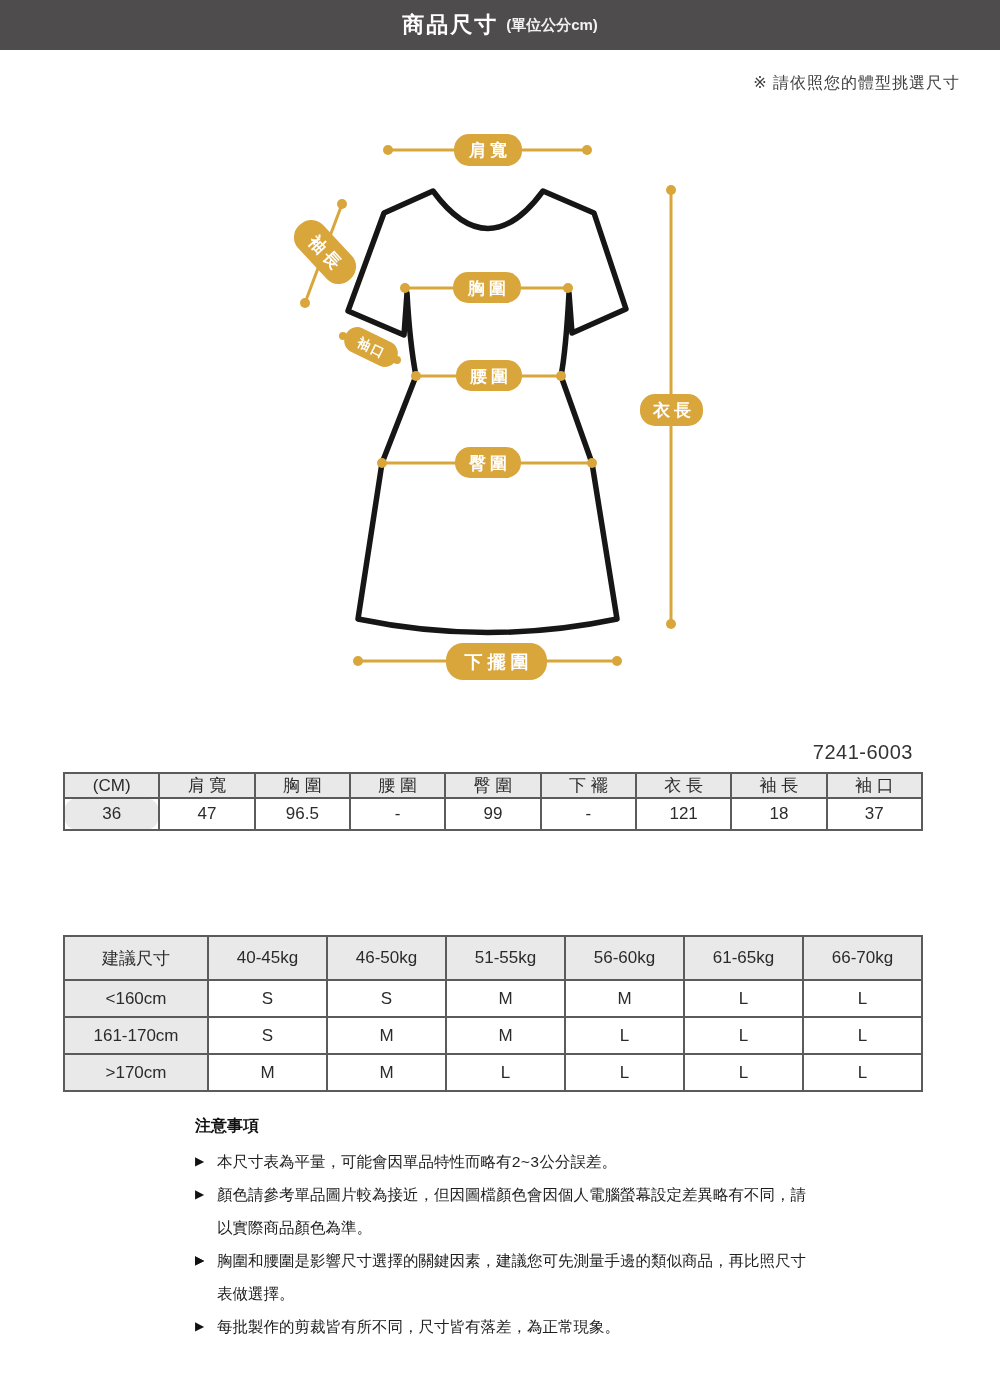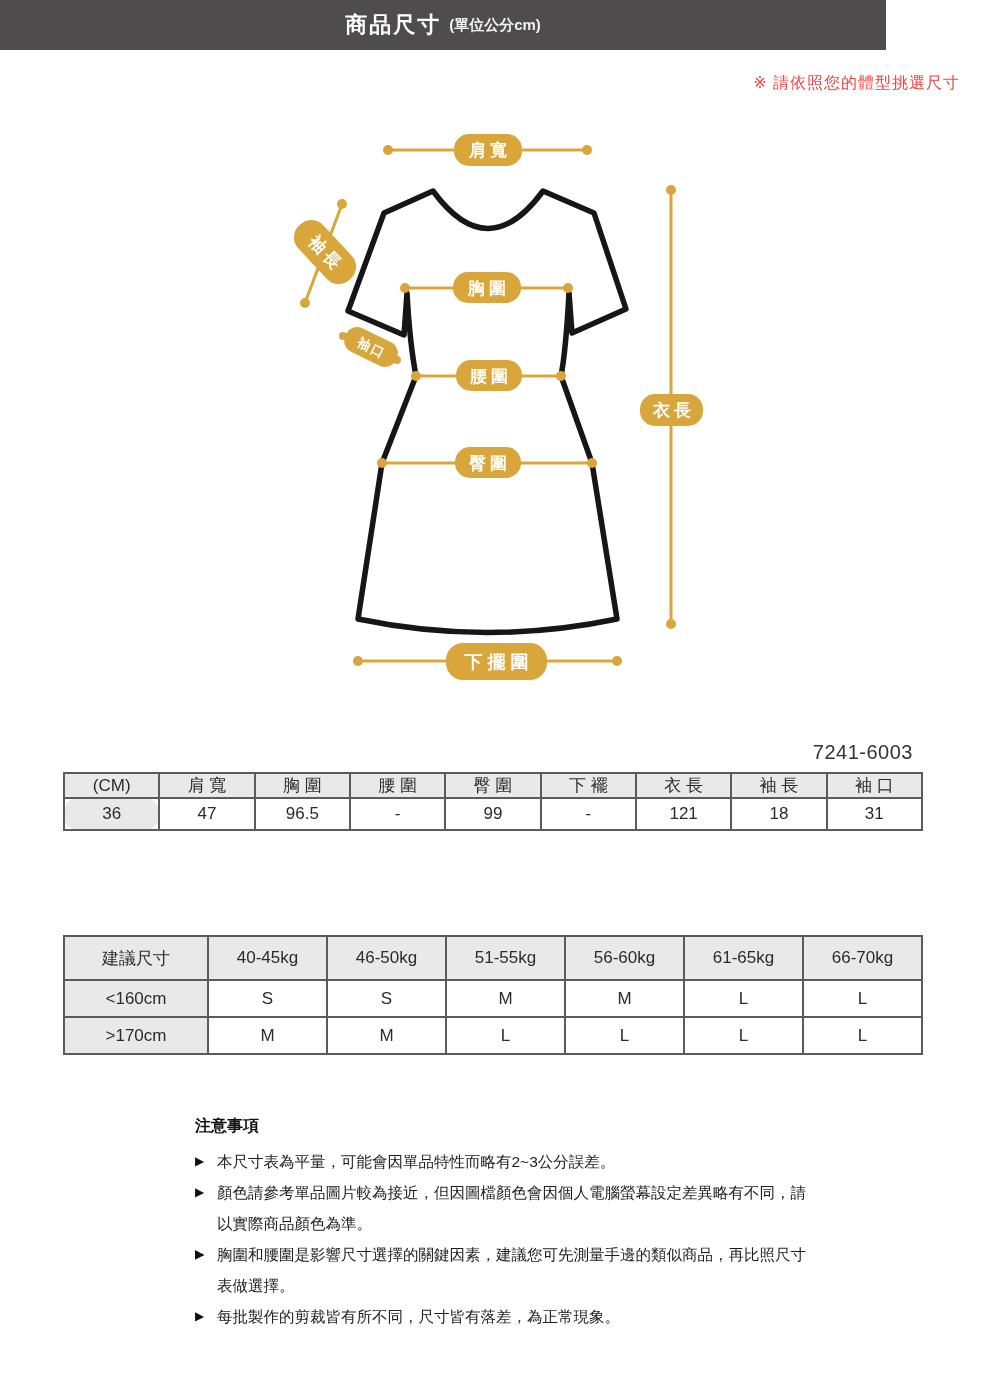--- a/index.html
+++ b/index.html
@@ -1,26 +1,26 @@
 <!DOCTYPE html>
 <html><head>
 <meta charset="utf-8">
 <style>
   * { margin:0; padding:0; box-sizing:border-box; }
   html,body { background:#fff; }
   body { font-family:"Liberation Sans","DejaVu Sans",sans-serif; color:#2b2b2b; }
   .page { position:relative; width:1000px; height:1379px; background:#fff; overflow:hidden; }
 
   
-  .hdr { position:absolute; left:0; top:0; width:886px; height:50px; background:#4e4c4d;
+  .hdr { position:absolute; left:0; top:0; width:1000px; height:50px; background:#4e4c4d;
          display:flex; align-items:center; justify-content:center; gap:8px; }
   .hdr .t { color:#fff; font-size:22px; font-weight:bold; letter-spacing:2px; }
   .hdr .u { color:#f2f2f2; font-size:15px; font-weight:bold; }
 
-  .top-note { position:absolute; top:73px; right:40px; font-size:16px; color:#ef4444; letter-spacing:1px; }
+  .top-note { position:absolute; top:73px; right:40px; font-size:16px; color:#404040; letter-spacing:1px; }
 
   
   .diagram { position:absolute; left:268px; top:118px; }
   .pill-txt { fill:#fff; font-size:17px; font-weight:bold; letter-spacing:4px; text-anchor:middle; }
   .pill-txt.small { font-size:13px; letter-spacing:2px; }
   .pill-txt.big { font-size:18px; letter-spacing:5px; }
 
   .code { position:absolute; top:741px; right:87px; font-size:20px; color:#333; letter-spacing:0.5px; }
 
   
@@ -35,21 +35,21 @@
   .fit-table { top:935px; }
   .fit-table th { height:44px; }
   .fit-table td { height:37px; }
   .fit-table th:first-child { width:144px; }
 
   
   .notes { position:absolute; left:195px; top:1116px; width:690px; }
   .notes-title { font-size:16px; font-weight:bold; color:#111; margin-bottom:9px; }
   .note-item { position:relative; padding-left:22px; font-size:15.5px; line-height:31px; color:#1d1d1d; }
   .note-bullet { position:absolute; left:0; top:0; font-size:12px; line-height:31px; color:#111; }
-  .note-text { white-space:pre-line; }
+  .note-text { white-space:pre-line;font-family:Liberation Mono, monospace; }
 </style>
 </head>
 <body>
 
 <div class="page">
 
   <div class="hdr">
     <span class="t">商品尺寸</span>
     <span class="u">(單位公分cm)</span>
   </div>
@@ -155,21 +155,21 @@
       <tbody>
         <tr>
           <td class="rowhead">36</td>
           <td>47</td>
           <td>96.5</td>
           <td>-</td>
           <td>99</td>
           <td>-</td>
           <td>121</td>
           <td>18</td>
-          <td>31</td>
+          <td>37</td>
         </tr>
       </tbody>
     </table>
 
   <table class="fit-table">
       <thead>
         <tr>
           <th>建議尺寸</th>
           <th>40-45kg</th>
           <th>46-50kg</th>
@@ -179,20 +179,29 @@
           <th>66-70kg</th>
         </tr>
       </thead>
       <tbody>
         <tr>
           <td class="rowhead">&lt;160cm</td>
           <td>S</td>
           <td>S</td>
           <td>M</td>
           <td>M</td>
+          <td>L</td>
+          <td>L</td>
+        </tr>
+        <tr>
+          <td class="rowhead">161-170cm</td>
+          <td>S</td>
+          <td>M</td>
+          <td>M</td>
+          <td>L</td>
           <td>L</td>
           <td>L</td>
         </tr>
         <tr>
           <td class="rowhead">&gt;170cm</td>
           <td>M</td>
           <td>M</td>
           <td>L</td>
           <td>L</td>
           <td>L</td>

